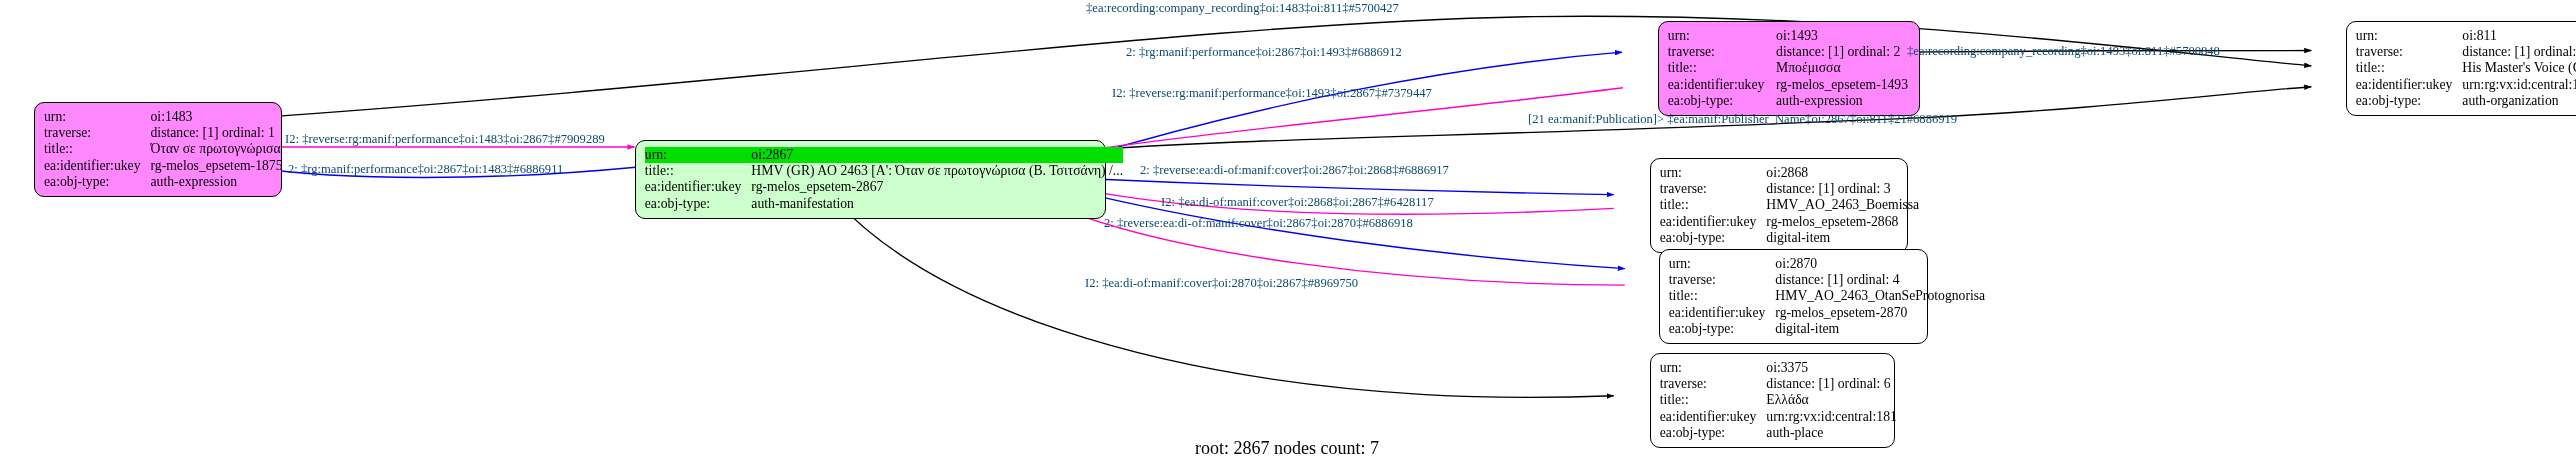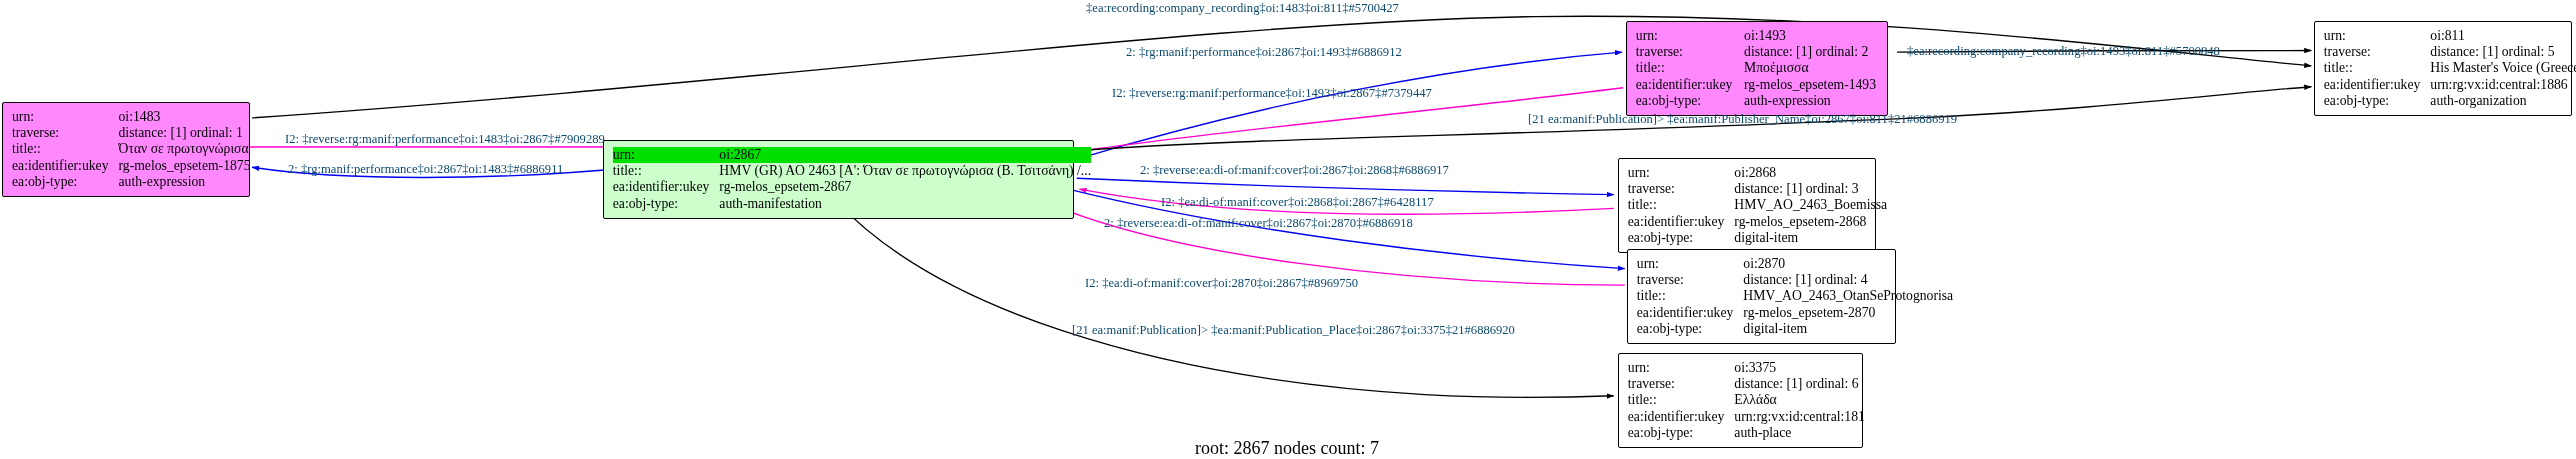--- a/index.html
+++ b/index.html
@@ -23,23 +23,24 @@
     left: 0;
     top: 0;
     width: 2576px;
     height: 460px;
     pointer-events: none;
   }
   .node {
     position: absolute;
     box-sizing: border-box;
     border: 1.1px solid #000000;
-    border-radius: 2px;
+    border-radius: 10px;
     background: #ffffff;
     padding: 5.5px 8.8px 5.5px 8.8px;
+    margin-left: 32px;
   }
   .node.magenta { background: #ff88ff; }
   .node.green   { background: #ccffcc; }
   .node table {
     border-collapse: collapse;
     border-spacing: 0;
     width: 100%;
   }
   .node td {
     font-size: 13.7px;
@@ -310,18 +311,17 @@
   <div class="edge-label" style="left:288px; top:162px;">2: ‡rg:manif:performance‡oi:2867‡oi:1483‡#6886911</div>
 
   <div class="edge-label" style="left:1140px; top:163px;">2: ‡reverse:ea:di-of:manif:cover‡oi:2867‡oi:2868‡#6886917</div>
 
   <div class="edge-label" style="left:1161px; top:195px;">I2: ‡ea:di-of:manif:cover‡oi:2868‡oi:2867‡#6428117</div>
 
   <div class="edge-label" style="left:1104px; top:216px;">2: ‡reverse:ea:di-of:manif:cover‡oi:2867‡oi:2870‡#6886918</div>
 
   <div class="edge-label" style="left:1085px; top:276px;">I2: ‡ea:di-of:manif:cover‡oi:2870‡oi:2867‡#8969750</div>
 
-  <div class="edge-label" style="left:1072px; top:323px;">[21 ea:manif:Publication]&gt; ‡ea:manif:Publication_Place‡oi:2867‡oi:3375‡21#6886920</div>
 
   <div class="footer-label" style="left:1195px; top:438px;">root: 2867 nodes count: 7</div>
 
 </div>
 
 
 </body></html>

